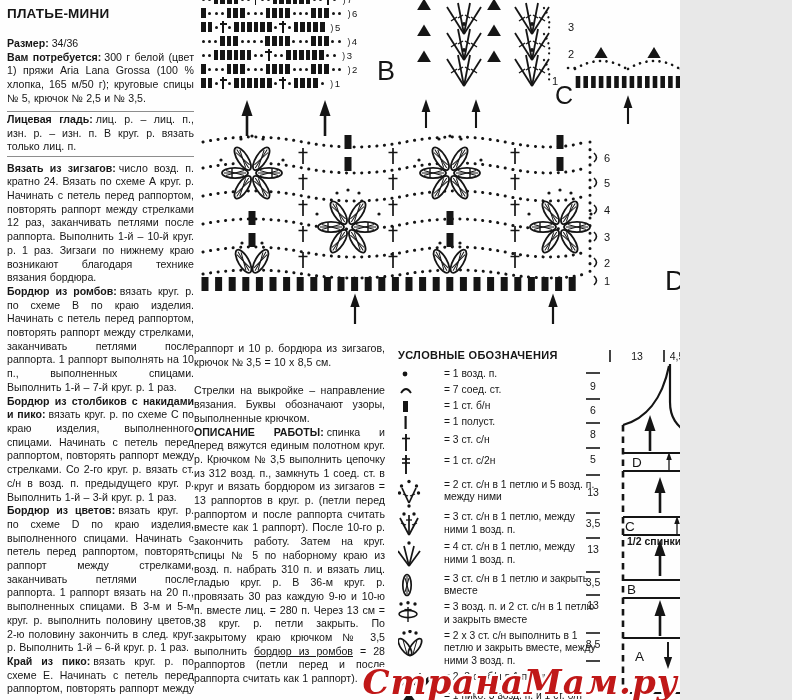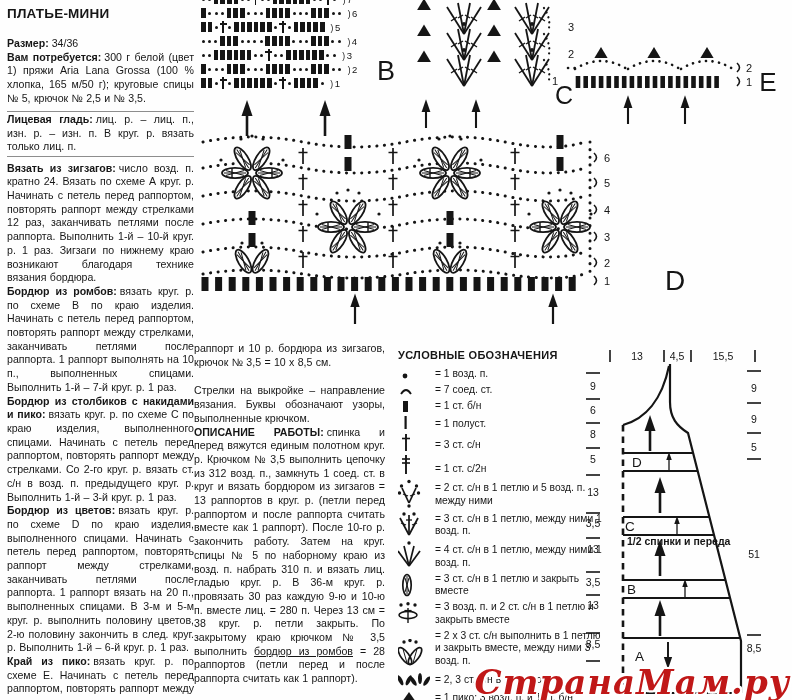--- a/index.html
+++ b/index.html
@@ -1,30 +1,30 @@
 <!DOCTYPE html>
 <html><head>
 <meta charset="utf-8">
 <style>
   html,body{margin:0;padding:0;background:#e8e8e8}
-  .page{position:relative;width:792px;height:700px;background:#fefefe;overflow:hidden;
+  .page{position:relative;width:680px;height:700px;background:#fefefe;overflow:hidden;
         font-family:"Liberation Sans",sans-serif;color:#161616}
   
   .left-col{position:absolute;left:7px;top:6px;width:187px}
   .left-col h1{font-size:13.5px;margin:0 0 16px 0;letter-spacing:.2px;font-weight:700}
   .t{font-size:10.6px;line-height:13.7px;text-align:justify;margin:0;word-spacing:.4px}
   .t b{font-weight:700;margin-right:3px}
   .boxed{border-top:1.2px solid #8d8d8d;border-bottom:1.2px solid #8d8d8d;padding:1.5px 0;margin:5px 0}
   .mid-col{position:absolute;left:194px;top:342px;width:191px}
   .gap{margin-top:15px}
   .u{text-decoration:underline}
   
   .legend{position:absolute;left:398px;top:349px;width:204px}
   .legend h2{font-size:11px;margin:0 0 7px 0;letter-spacing:.3px;font-weight:700}
-  .leg-item{display:flex;align-items:flex-end;gap:5px;margin-bottom:3.4px}
+  .leg-item{display:flex;align-items:flex-start;gap:14px;margin-bottom:3.4px}
   .leg-ic{flex:0 0 32px}
   .leg-ic svg{display:block}
   .leg-tx{font-size:10.3px;line-height:12.6px}
   
   .chart-b{position:absolute;left:200px;top:-8px;width:197px}
   .crow{display:flex;align-items:center;height:14px}
   .g-bar{width:4.6px;height:10px;background:#151515;margin:0 1px;flex:none}
   .g-dot{width:3px;height:3px;border-radius:50%;background:#151515;margin:0 1.7px;flex:none}
   .g-dc{position:relative;width:1.8px;height:12.5px;background:#151515;margin:0 2.7px;flex:none}
   .g-dc::after{content:"";position:absolute;left:-2.7px;top:2.6px;width:7.2px;height:1.6px;background:#151515}

